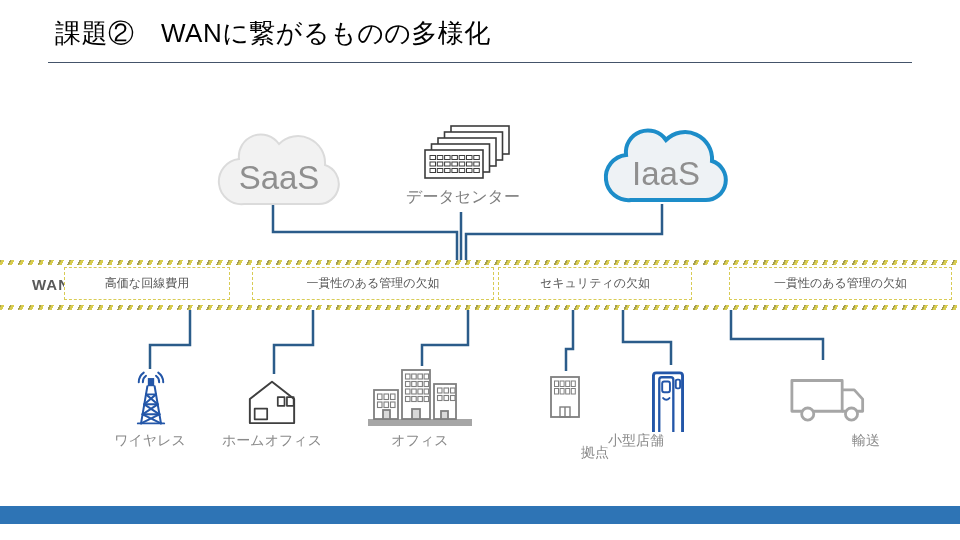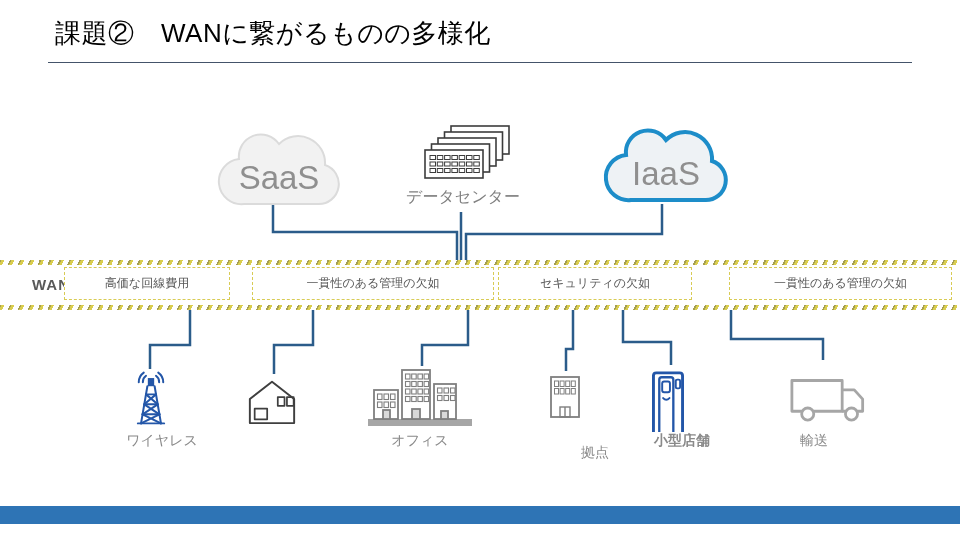--- a/index.html
+++ b/index.html
@@ -120,30 +120,31 @@
     <path d="M24 6 A13 13 0 0 0 18.5 16.5"></path>
     <path d="M26.5 9.5 A8.5 8.5 0 0 0 23 16.5"></path>
     <path d="M40 6 A13 13 0 0 1 45.5 16.5"></path>
     <path d="M37.5 9.5 A8.5 8.5 0 0 1 41 16.5"></path>
     <path d="M28 21 L21 62 M36 21 L43 62"></path>
     <path d="M26.5 30 H37.5 M24.6 41 H39.4 M22.7 52 H41.3"></path>
     <path d="M26.5 30 L39.4 41 M37.5 30 L24.6 41 M24.6 41 L41.3 52 M39.4 41 L22.7 52"></path>
     <path d="M22.7 52 L43 62 M41.3 52 L21 62"></path>
     <path d="M17.5 62 H46.5"></path>
   </svg>
-  <div class="ep-label" style="left:112px;width:100px;">ワイヤレス</div>
+  <div class="ep-label" style="left:100px;width:100px;">ワイヤレス</div>
 
   <svg class="abs" style="left:243px;top:374px;" width="58" height="52" viewBox="0 0 60 54" fill="#FFFFFF" stroke="#3F3F3F" stroke-width="2" stroke-linejoin="round">
     <path d="M7 26 L30 8 L53 26 V51 H7 Z"></path>
     <g fill="none" stroke-width="1.8">
       <rect x="36" y="24" width="7" height="9"></rect>
       <rect x="45.5" y="24" width="7" height="9"></rect>
       <rect x="12" y="36" width="13" height="11"></rect>
     </g>
   </svg>
+  <div class="ep-label" style="left:212px;width:120px;">ホームオフィス</div>
 
   <svg class="abs" style="left:368px;top:366px;" width="104" height="62" viewBox="0 0 104 62" fill="#FFFFFF" stroke="#7F7F7F" stroke-width="1.8">
     <rect x="0" y="53" width="104" height="7" fill="#A6A6A6" stroke="none"></rect>
     <rect x="6" y="24" width="24" height="29"></rect>
     <rect x="66" y="18" width="22" height="35"></rect>
     <rect x="34" y="4" width="28" height="49"></rect>
     <g fill="none" stroke-width="1.1">
       <rect x="9.5" y="28" width="4.5" height="5.5"></rect>
         <rect x="16" y="28" width="4.5" height="5.5"></rect>
         <rect x="22.5" y="28" width="4.5" height="5.5"></rect>
@@ -198,25 +199,25 @@
   </svg>
   <div class="ep-label" style="left:545px;width:100px;margin-top:12px;">拠点</div>
 
   <svg class="abs" style="left:645px;top:368px;" width="46" height="64" viewBox="0 0 46 66" fill="none" stroke="#2356A8" stroke-linecap="round">
     <path d="M8 66 V8 Q8 5 11 5 H35 Q38 5 38 8 V66" stroke-width="3"></path>
     <path d="M14 66 V12 Q14 9.5 16.5 9.5 H26 Q28.5 9.5 28.5 12 V66" stroke-width="2.4"></path>
     <rect x="17" y="14" width="8" height="11" rx="2" stroke-width="2"></rect>
     <rect x="31" y="12" width="4.5" height="9" rx="1.5" stroke-width="2"></rect>
     <path d="M18 31 Q21.2 34.5 24.5 31" stroke-width="2"></path>
   </svg>
-  <div class="ep-label" style="left:632px;width:100px;font-weight:bold;">小型店舗</div>
+  <div class="ep-label" style="left:586px;width:100px;">小型店舗</div>
 
   <svg class="abs" style="left:788px;top:374px;" width="86" height="54" viewBox="0 0 90 58" fill="none" stroke="#A6A6A6" stroke-width="3" stroke-linejoin="round">
     <rect x="3" y="7" width="54" height="33"></rect>
     <path d="M57 17 H70 L79 27 V40 H57"></path>
     <circle cx="20" cy="43" r="6.5" fill="#FFFFFF"></circle>
     <circle cx="67" cy="43" r="6.5" fill="#FFFFFF"></circle>
   </svg>
-  <div class="ep-label" style="left:764px;width:100px;">輸送</div>
+  <div class="ep-label" style="left:816px;width:100px;">輸送</div>
 
   <div class="footer-bar"></div>
 
 </div>
 
 </body></html>

